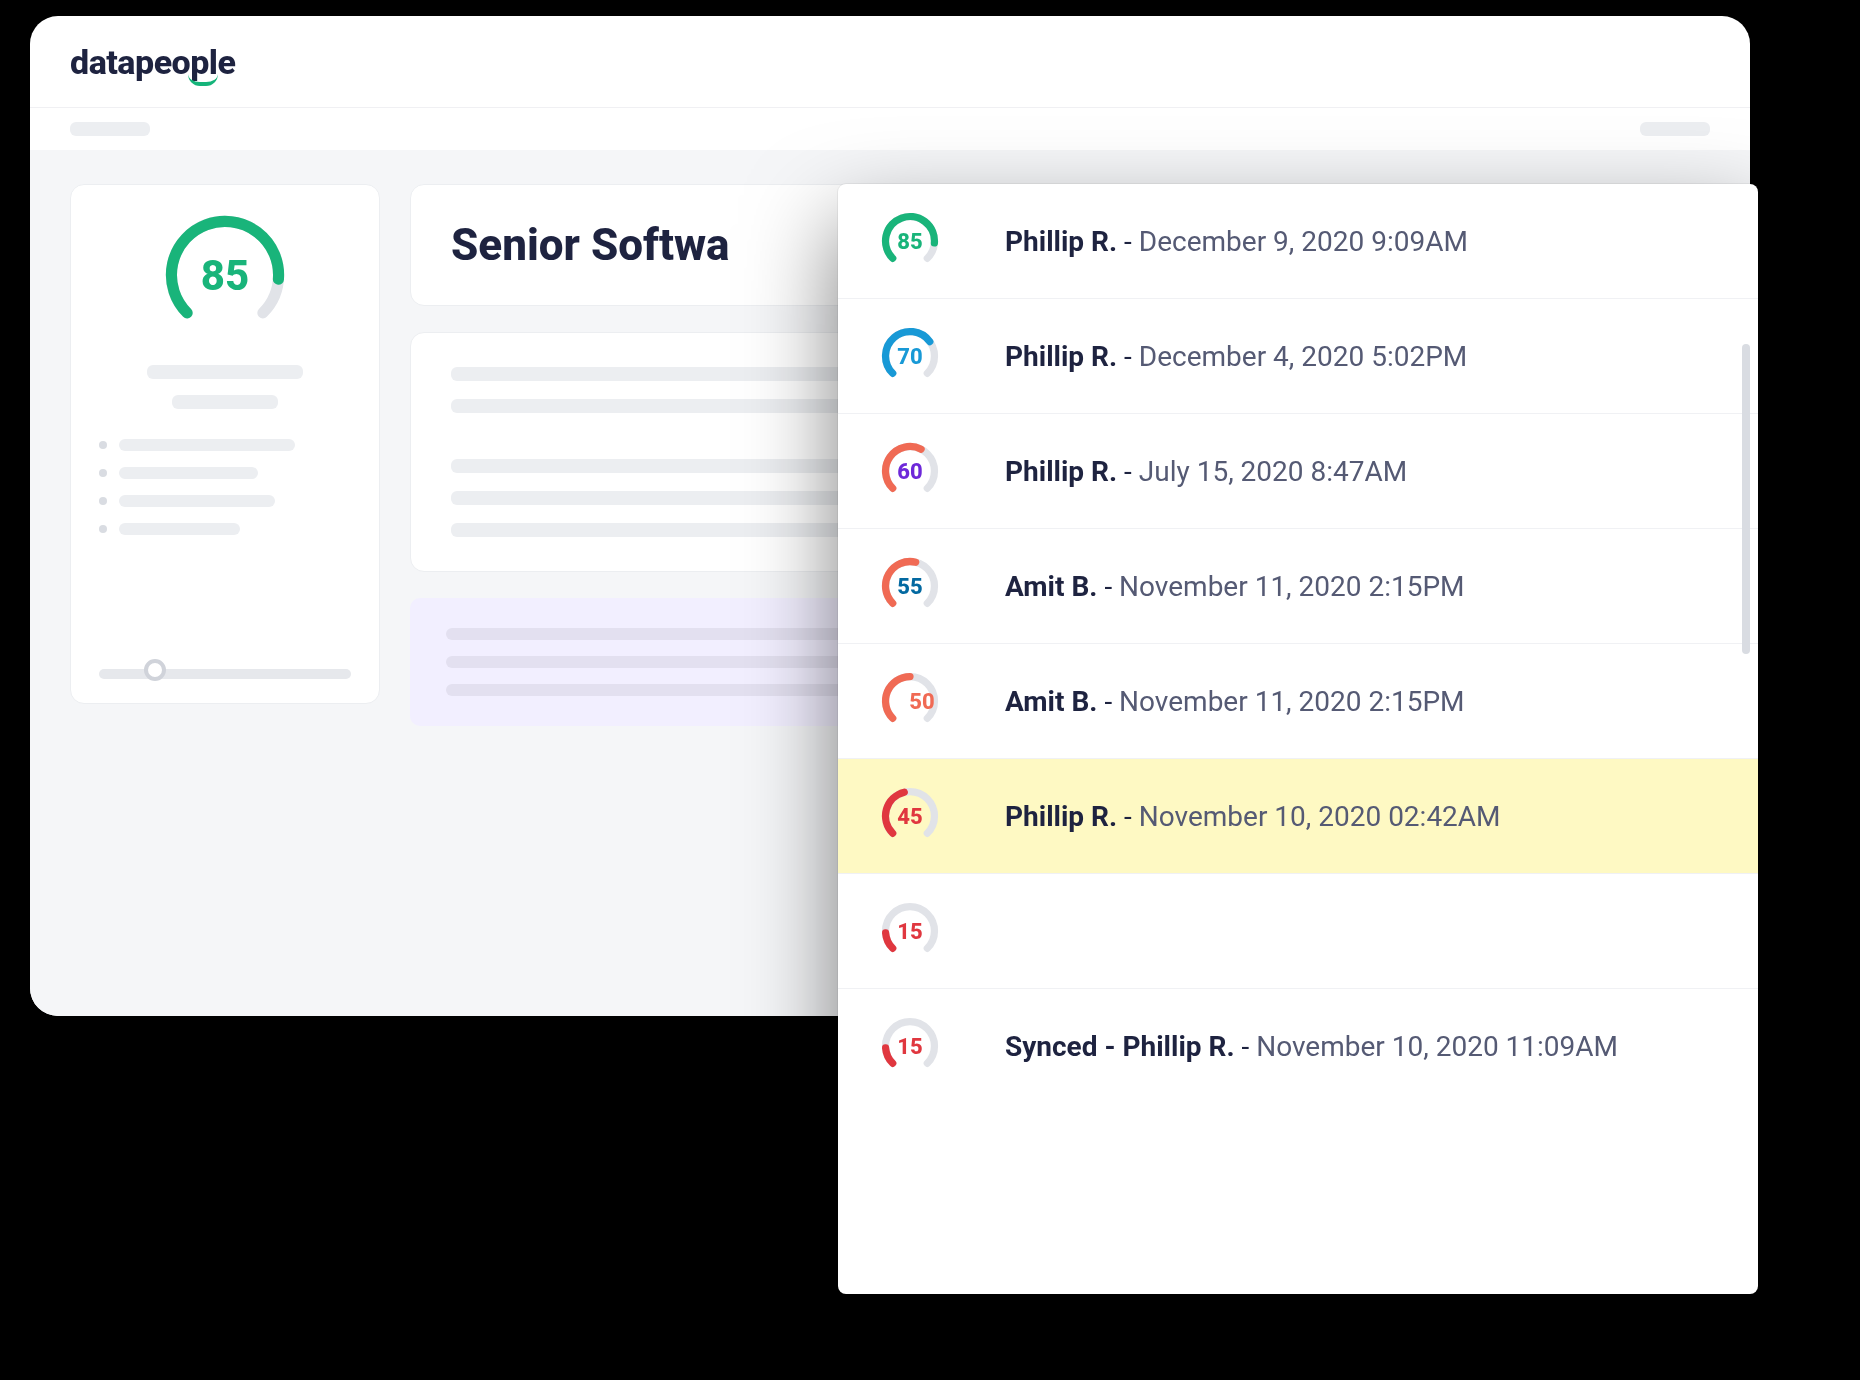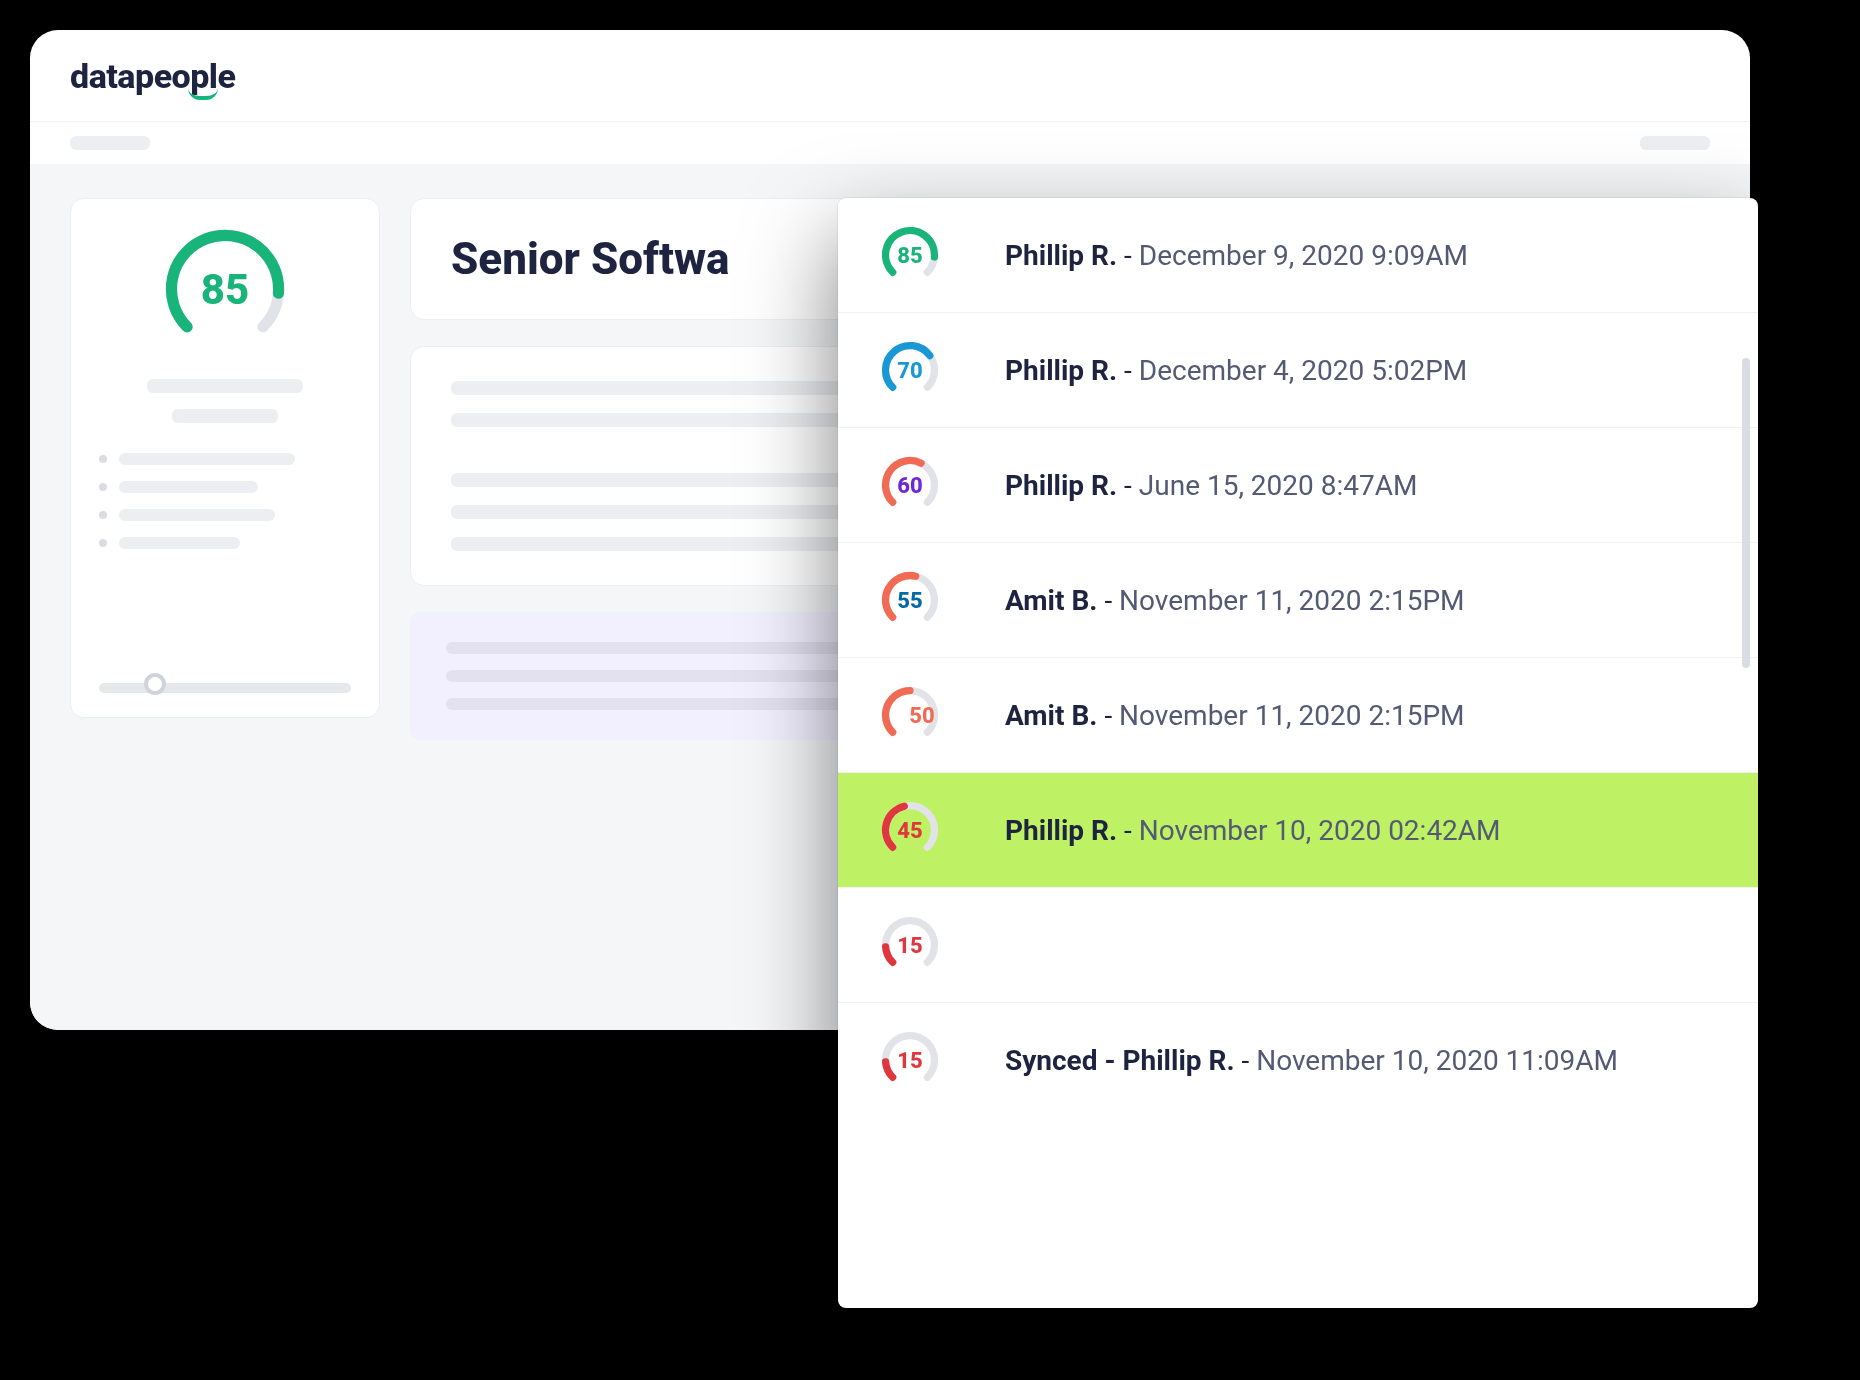--- a/index.html
+++ b/index.html
@@ -5,21 +5,21 @@
   * { box-sizing: border-box; margin: 0; padding: 0; }
   body {
     font-family: -apple-system, BlinkMacSystemFont, "Segoe UI", Roboto, Helvetica, Arial, sans-serif;
     background: #000;
     width: 1860px;
     height: 1380px;
     position: relative;
   }
   .stage {
     position: absolute;
-    left: 30px; top: 30px;
+    left: 30px; top: 16px;
     width: 1800px; height: 1320px;
   }
   
   .app-window {
     position: absolute;
     left: 0; top: 0;
     width: 1720px;
     height: 1000px;
     background: #ffffff;
     border-radius: 28px;
@@ -156,21 +156,21 @@
   .dd-list {}
   .dd-item {
     display: flex;
     align-items: center;
     gap: 30px;
     padding: 28px 40px;
     border-bottom: 1px solid #f0f1f4;
     cursor: pointer;
   }
   .dd-item:last-child { border-bottom: none; }
-  .dd-item.selected { background: #bef264; }
+  .dd-item.selected { background: #fef9c3; }
   .dd-text { font-size: 28px; color: #1e2340; white-space: nowrap; overflow:hidden; text-overflow:ellipsis;margin-left:33px;}
   .dd-text .author { font-weight: 700; }
   .dd-text .sep { font-weight: 400; }
   .dd-text .date { color: #555a74; font-weight: 400;}
 </style>
 </head>
 <body>
 
 <div class="stage">
   <div class="app-window">
@@ -275,21 +275,21 @@
         <div class="dd-item">
           <div class="gauge-outer">
             <div class="gauge-wrap sm">
   <svg class="gauge-svg" viewBox="0 0 64 64">
     <path d="M 12.908116907963219 51.09188309203678 A 27 27 0 1 1 51.09188309203681 51.09188309203676" fill="none" stroke="#e1e3e8" stroke-width="8" stroke-linecap="round"></path>
     <path d="M 12.908116907963219 51.09188309203678 A 27 27 0 0 1 44.25774349296776 7.942823846914067" fill="none" stroke="#f06a54" stroke-width="8" stroke-linecap="round"></path>
   </svg>
             </div>
             <div class="gauge-val-sm" style="color: #6d28d9;">60</div>
           </div>
-          <div class="dd-text"><span class="author">Phillip R.</span><span class="sep"> - </span><span class="date">June 15, 2020 8:47AM</span></div>
+          <div class="dd-text"><span class="author">Phillip R.</span><span class="sep"> - </span><span class="date">July 15, 2020 8:47AM</span></div>
         </div>
         <div class="dd-item">
           <div class="gauge-outer">
             <div class="gauge-wrap sm">
   <svg class="gauge-svg" viewBox="0 0 64 64">
     <path d="M 12.908116907963219 51.09188309203678 A 27 27 0 1 1 51.09188309203681 51.09188309203676" fill="none" stroke="#e1e3e8" stroke-width="8" stroke-linecap="round"></path>
     <path d="M 12.908116907963219 51.09188309203678 A 27 27 0 0 1 38.30302482410943 5.746012149262725" fill="none" stroke="#f06a54" stroke-width="8" stroke-linecap="round"></path>
   </svg>
             </div>
             <div class="gauge-val-sm" style="color: #0369a1;">55</div>

